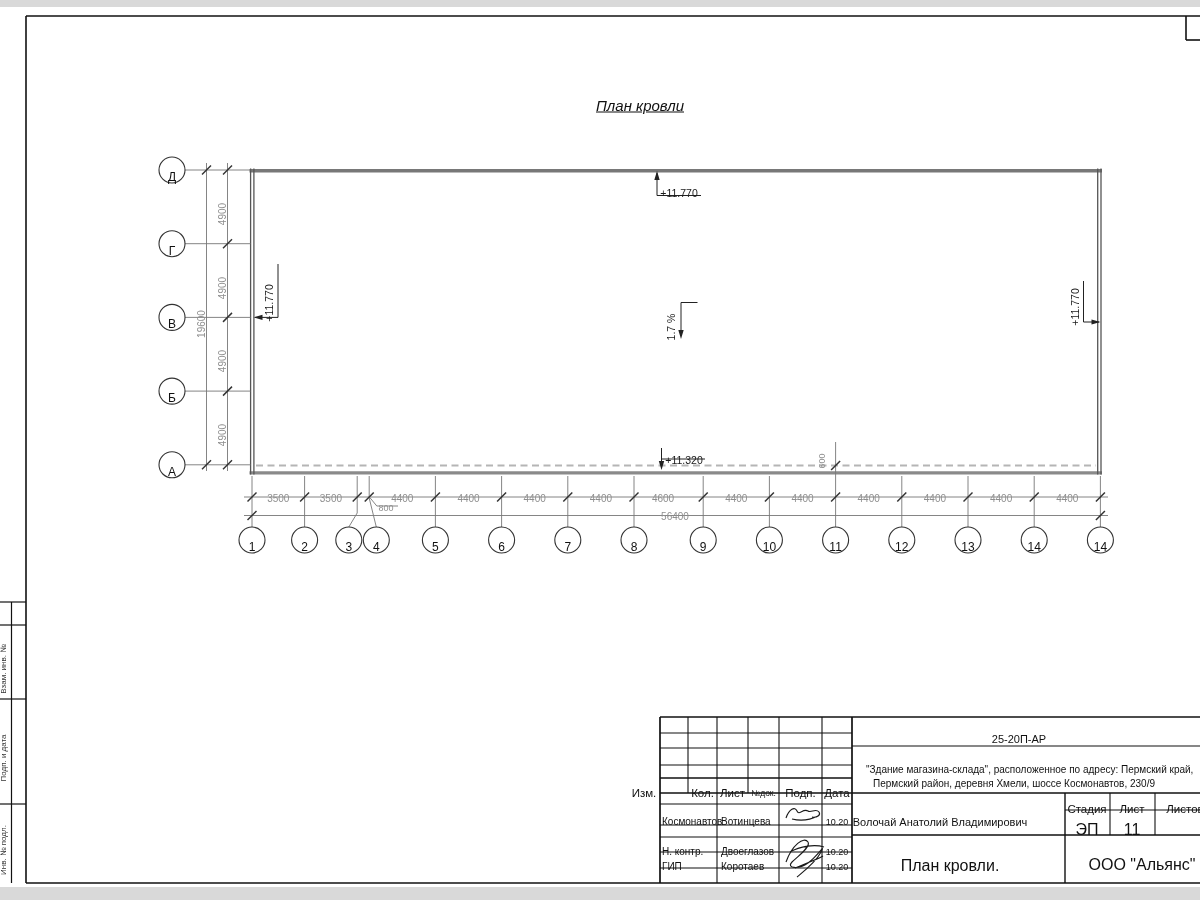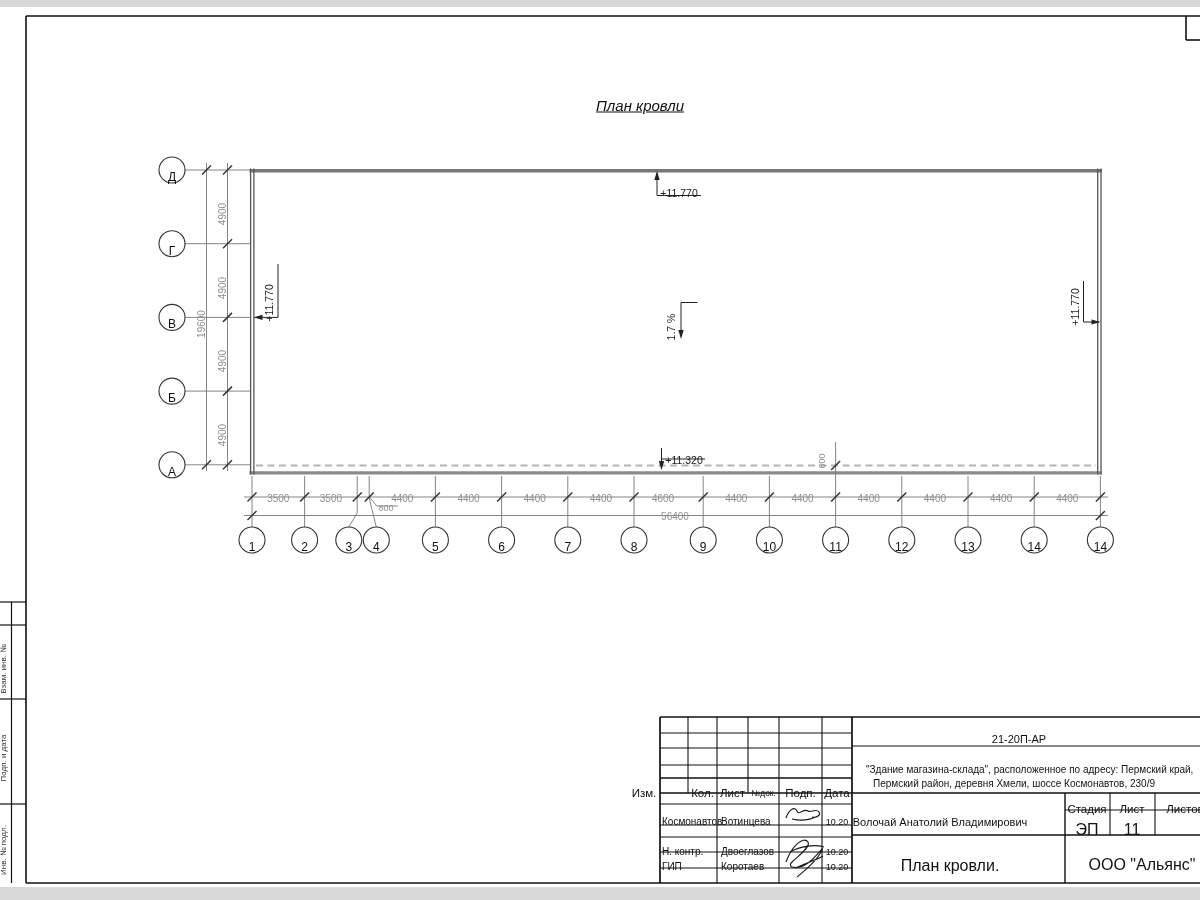--- a/index.html
+++ b/index.html
@@ -260,21 +260,21 @@
 <div class="t tb ctr" style="left:837px;top:815px;font-size:9px;">10.20</div>
 
 <div class="t tb" style="left:662px;top:839px;">Н. контр.</div>
 <div class="t tb" style="left:721px;top:839px;">Двоеглазов</div>
 <div class="t tb ctr" style="left:837px;top:844.5px;font-size:9px;">10.20</div>
 
 <div class="t tb" style="left:662px;top:854px;">ГИП</div>
 <div class="t tb" style="left:721px;top:854px;">Коротаев</div>
 <div class="t tb ctr" style="left:837px;top:860px;font-size:9px;">10.20</div>
 
-<div class="t tbb ctr" style="left:1019px;top:731.5px;font-size:11px;">21-20П-АР</div>
+<div class="t tbb ctr" style="left:1019px;top:731.5px;font-size:11px;">25-20П-АР</div>
 <div class="t tb" style="left:866px;top:757px;">"Здание магазина-склада", расположенное по адресу: Пермский край,</div>
 <div class="t tb" style="left:873px;top:771px;">Пермский район, деревня Хмели, шоссе Космонавтов, 230/9</div>
 <div class="t ctr" style="left:940px;top:815px;font-size:11px;color:#111;">Волочай Анатолий Владимирович</div>
 
 <div class="t tbh ctr" style="left:1087px;top:801.5px;">Стадия</div>
 <div class="t tbh ctr" style="left:1132px;top:801.5px;">Лист</div>
 <div class="t tbh ctr" style="left:1185px;top:801.5px;">Листов</div>
 <div class="t tbb ctr" style="left:1087px;top:822.5px;">ЭП</div>
 <div class="t tbb ctr" style="left:1132px;top:822.5px;">11</div>
 

